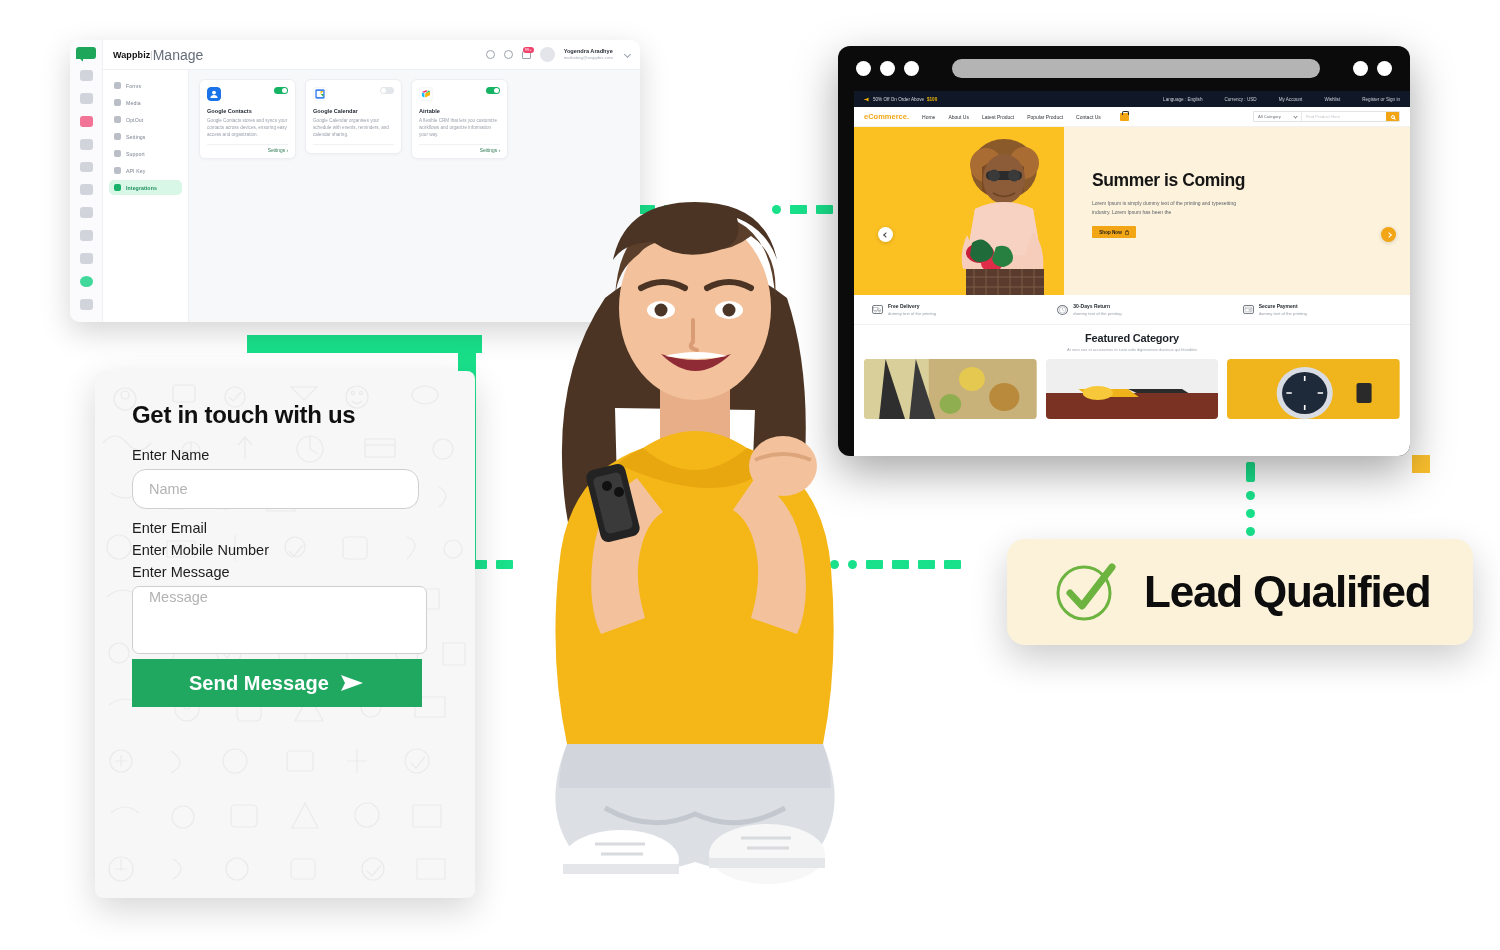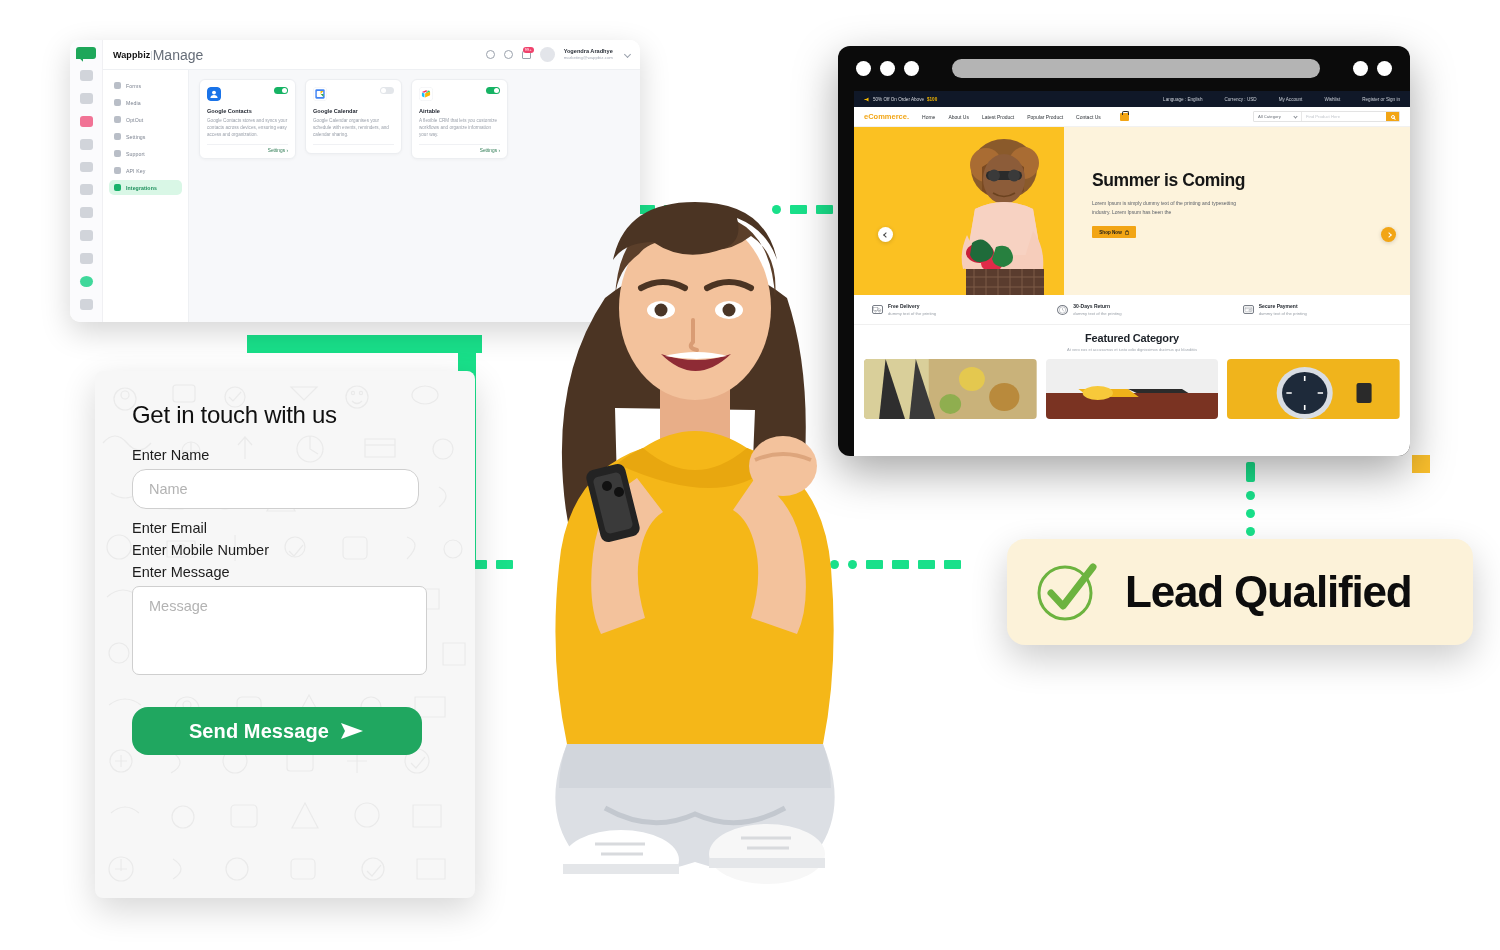--- a/index.html
+++ b/index.html
@@ -105,34 +105,34 @@
 
   
   .form-card {
     position: absolute; left: 95px; top: 371px; width: 380px; height: 527px;
     background: #f7f7f7; border-radius: 8px 8px 8px 8px;
     box-shadow: 0 12px 34px rgba(0,0,0,.16);
     overflow: hidden; padding: 30px 37px 0;
   }
   .doodles { position: absolute; inset: 0; opacity: .5; }
   .form-inner { position: relative; }
-  .form-title { font-size: 24px; font-weight: 400; color: #101010; letter-spacing: -.3px; margin-bottom: 18px; }
+  .form-title { font-size: 24px; font-weight: 700; color: #101010; letter-spacing: -.3px; margin-bottom: 18px; }
   .f-label { font-size: 14.5px; color: #1d1d1d; margin-bottom: 6px; }
   .f-input {
     width: 287px; height: 40px; background: #fff; border: 1px solid #cfcfcf;
     border-radius: 14px; margin-bottom: 11px; display: flex; align-items: center;
     padding: 0 16px; font-size: 14.5px; color: #b3b3b3;
   }
   .f-area {
-    width: 295px; height: 89px; background: #fff; border: 1px solid #cfcfcf;
-    border-radius: 7px; margin-bottom: 32px; padding: 11px 16px;
+    width: 295px; height: 68px; background: #fff; border: 1px solid #cfcfcf;
+    border-radius: 7px; margin-bottom: 5px; padding: 2px 16px;
     font-size: 14.5px; color: #b3b3b3;
   }
   .send-btn {
-    width: 290px; height: 48px; background: #20a760; border-radius: 16px;
+    width: 290px; height: 48px; background: #20a760; border-radius: 0;
     display: flex; align-items: center; justify-content: center; gap: 10px;
     color: #fff; font-size: 20px; font-weight: 700; letter-spacing: .1px;
   }
 
   
   .browser {
     position: absolute; left: 838px; top: 46px; width: 572px; height: 410px;
     background: #0b0b0b; border-radius: 12px; overflow: hidden;
     box-shadow: 0 16px 44px rgba(0,0,0,.35);
   }
@@ -194,21 +194,21 @@
   .fc-h { font-size: 11px; font-weight: 700; color: #1c2128; letter-spacing: -.2px; }
   .fc-s { font-size: 4px; color: #a2a8b0; margin-top: 3px; }
   .fc-row { display: flex; gap: 9px; padding: 7px 10px 0; }
   .fc-card { flex: 1; height: 60px; border-radius: 4px; overflow: hidden; position: relative; }
 
   
   .lead {
     position: absolute; left: 1007px; top: 539px; width: 466px; height: 106px;
     background: #fcf2d9; border-radius: 18px;
     box-shadow: 0 14px 36px rgba(0,0,0,.20);
-    display: flex; align-items: center; gap: 24px; padding-left: 28px;
+    display: flex; align-items: center; gap: 24px; padding-left: 47px;
   }
   .lead-txt { font-size: 44px; font-weight: 700; color: #0d0d0d; letter-spacing: -1.2px; }
 
   
   .person { position: absolute; left: 455px; top: 148px; width: 480px; height: 752px; }
 </style>
 </head>
 <body>
 
 <div class="stage">

